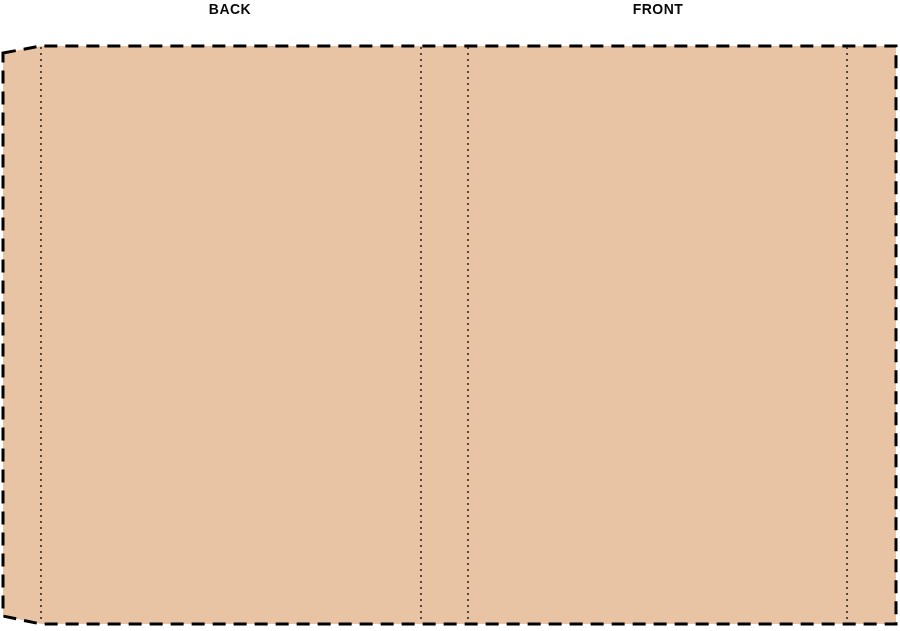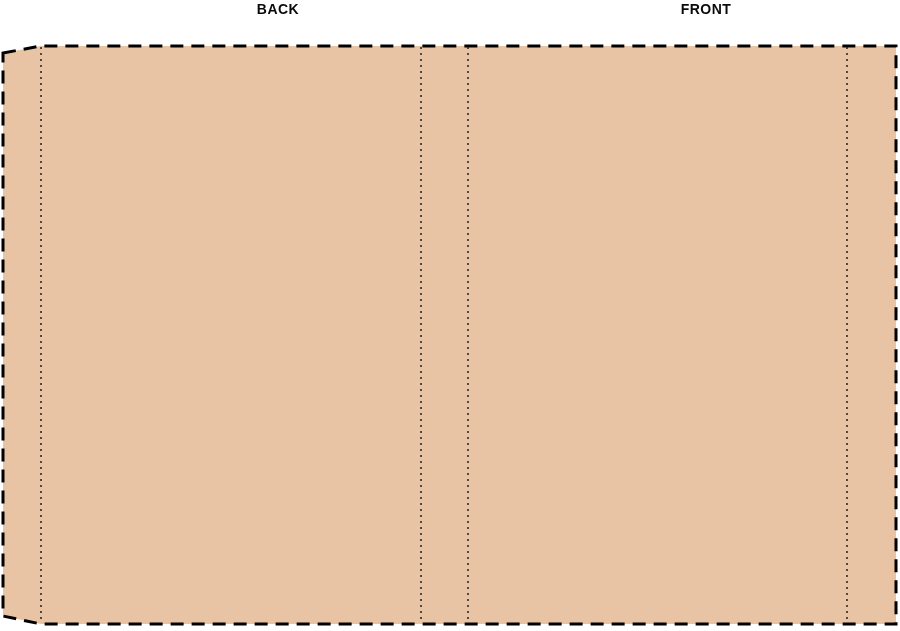--- a/index.html
+++ b/index.html
@@ -18,21 +18,20 @@
   .panel-label {
     position: absolute;
     top: 1px;
     transform: translateX(-50%);
     font-size: 14px;
     font-weight: bold;
     letter-spacing: 0.5px;
     color: #0a0a0a;
     white-space: nowrap;
     user-select: none;
-    margin-left: 48px;
   }
   .panel-label.back  { left: 230px; }
   .panel-label.front { left: 658px; }
   svg.template-svg {
     position: absolute;
     left: 0;
     top: 0;
     display: block;
   }
   .cut-outline {

